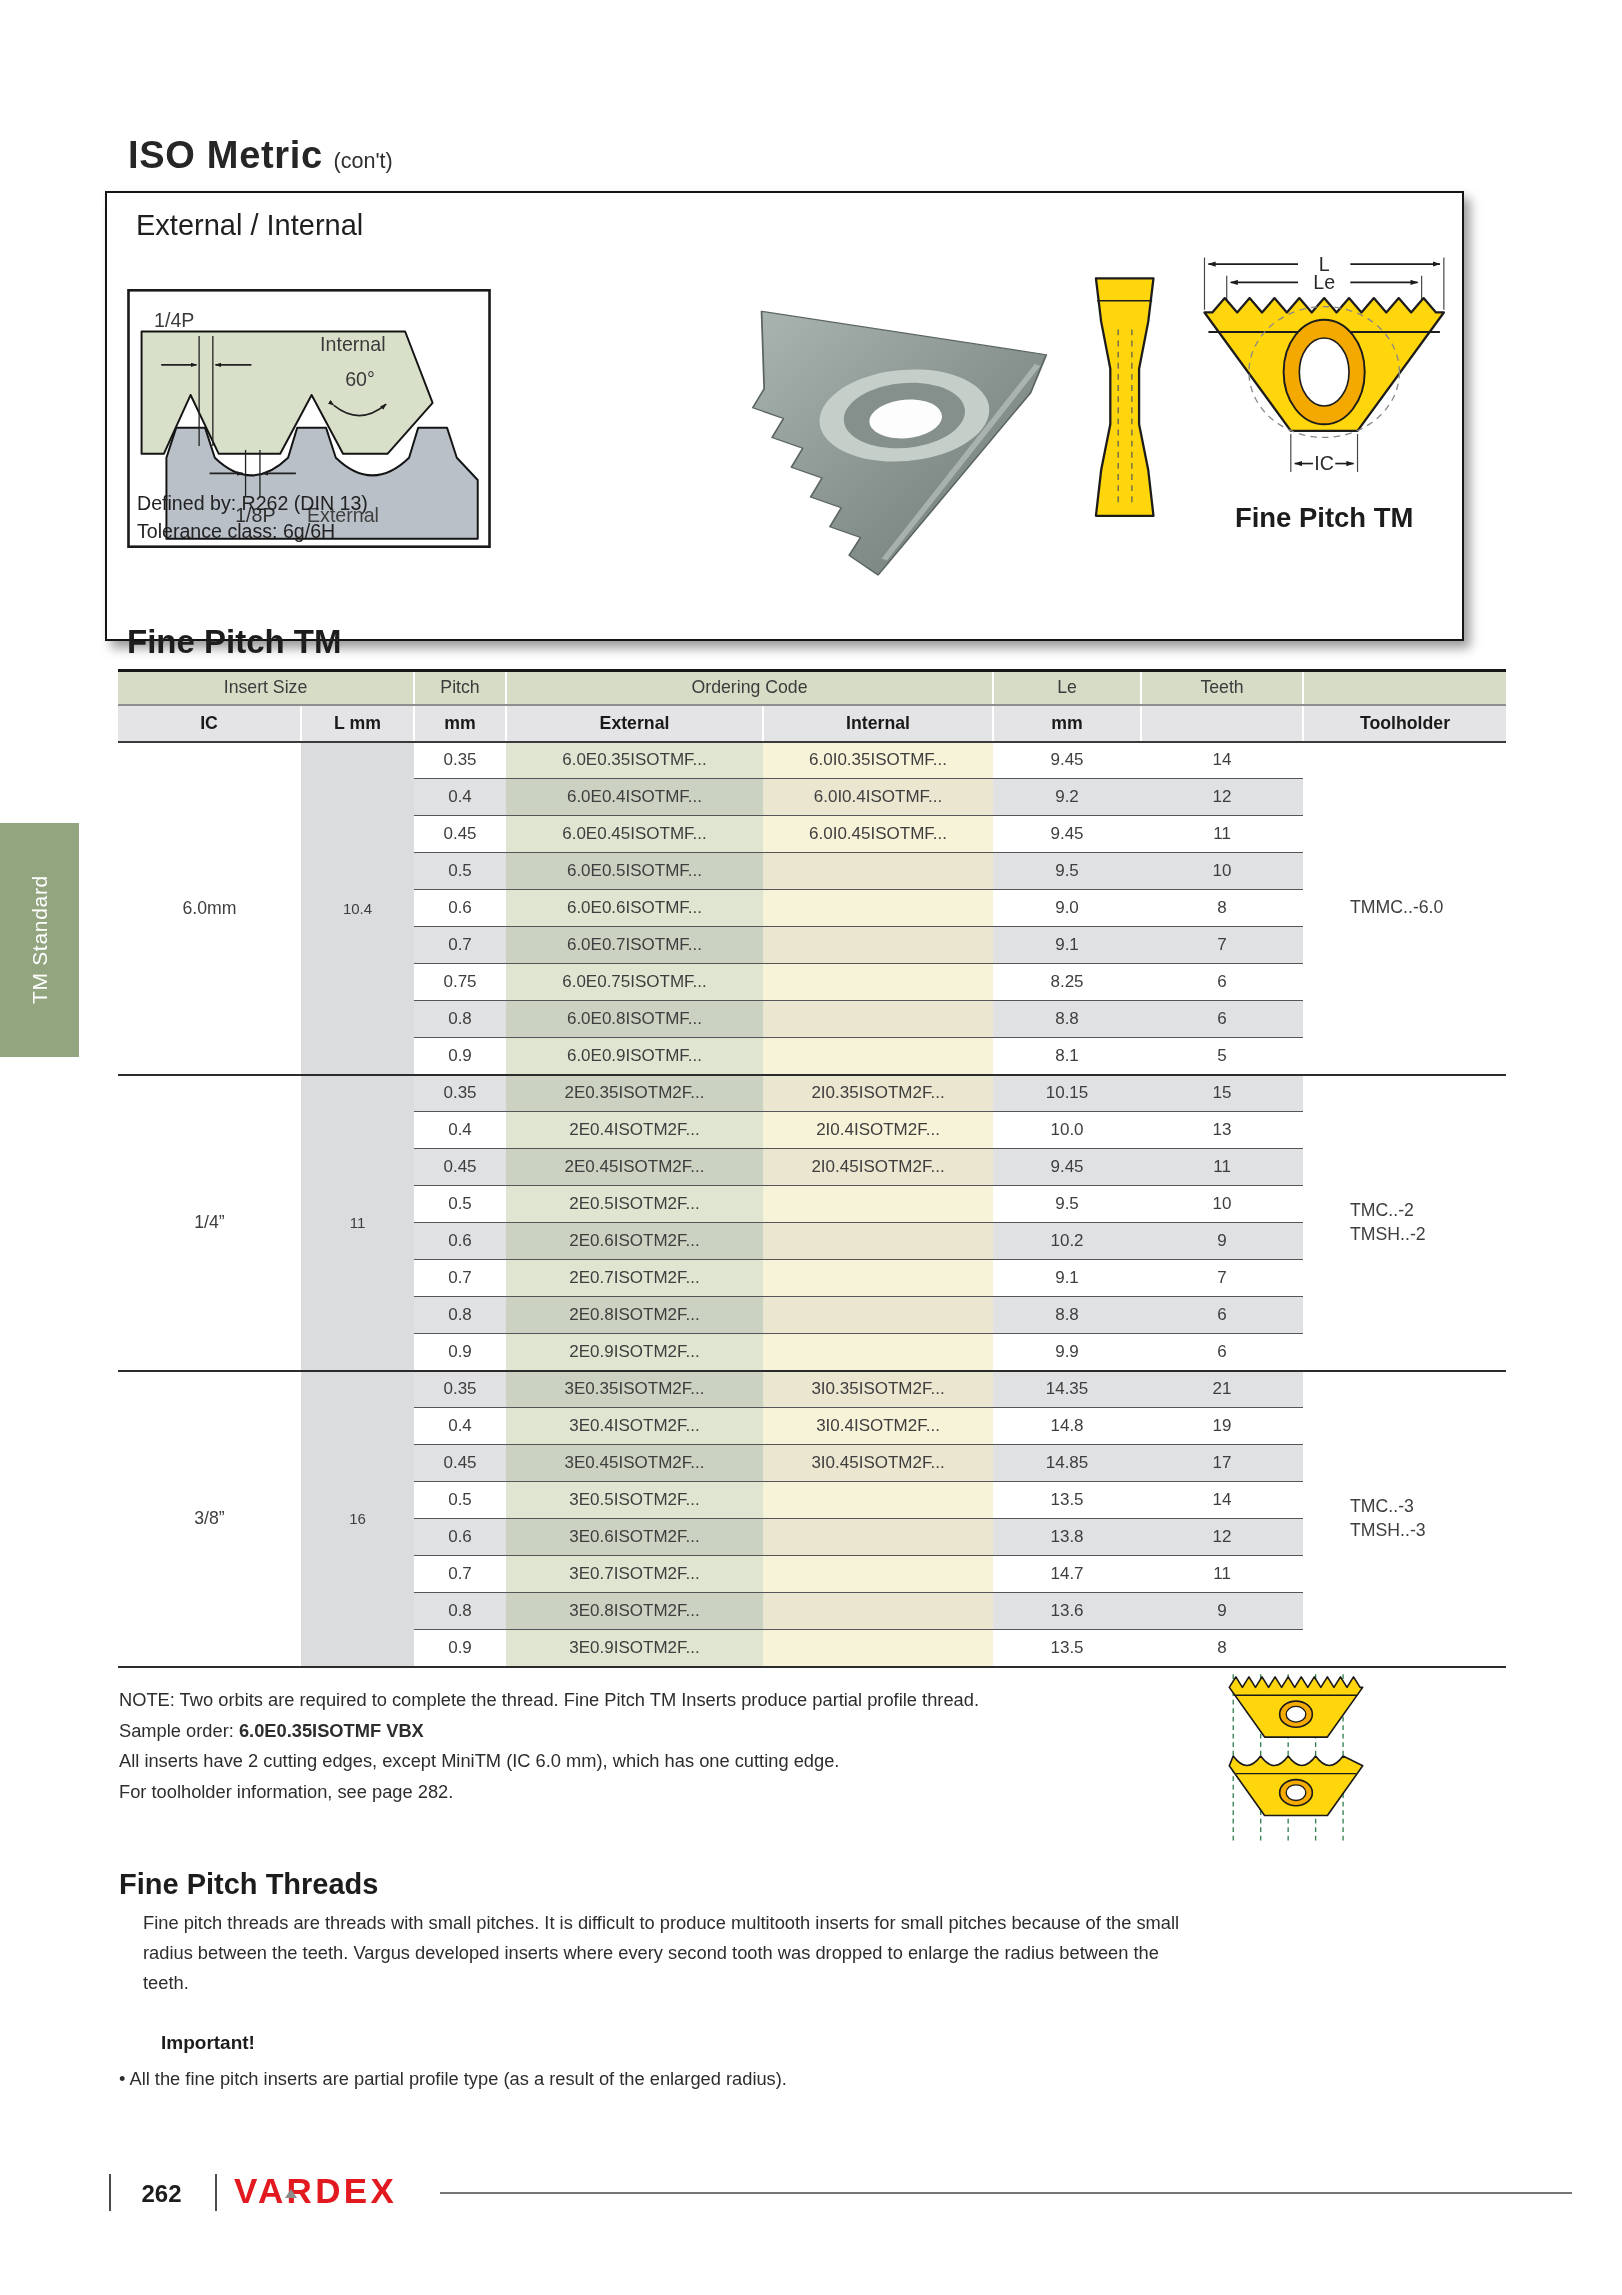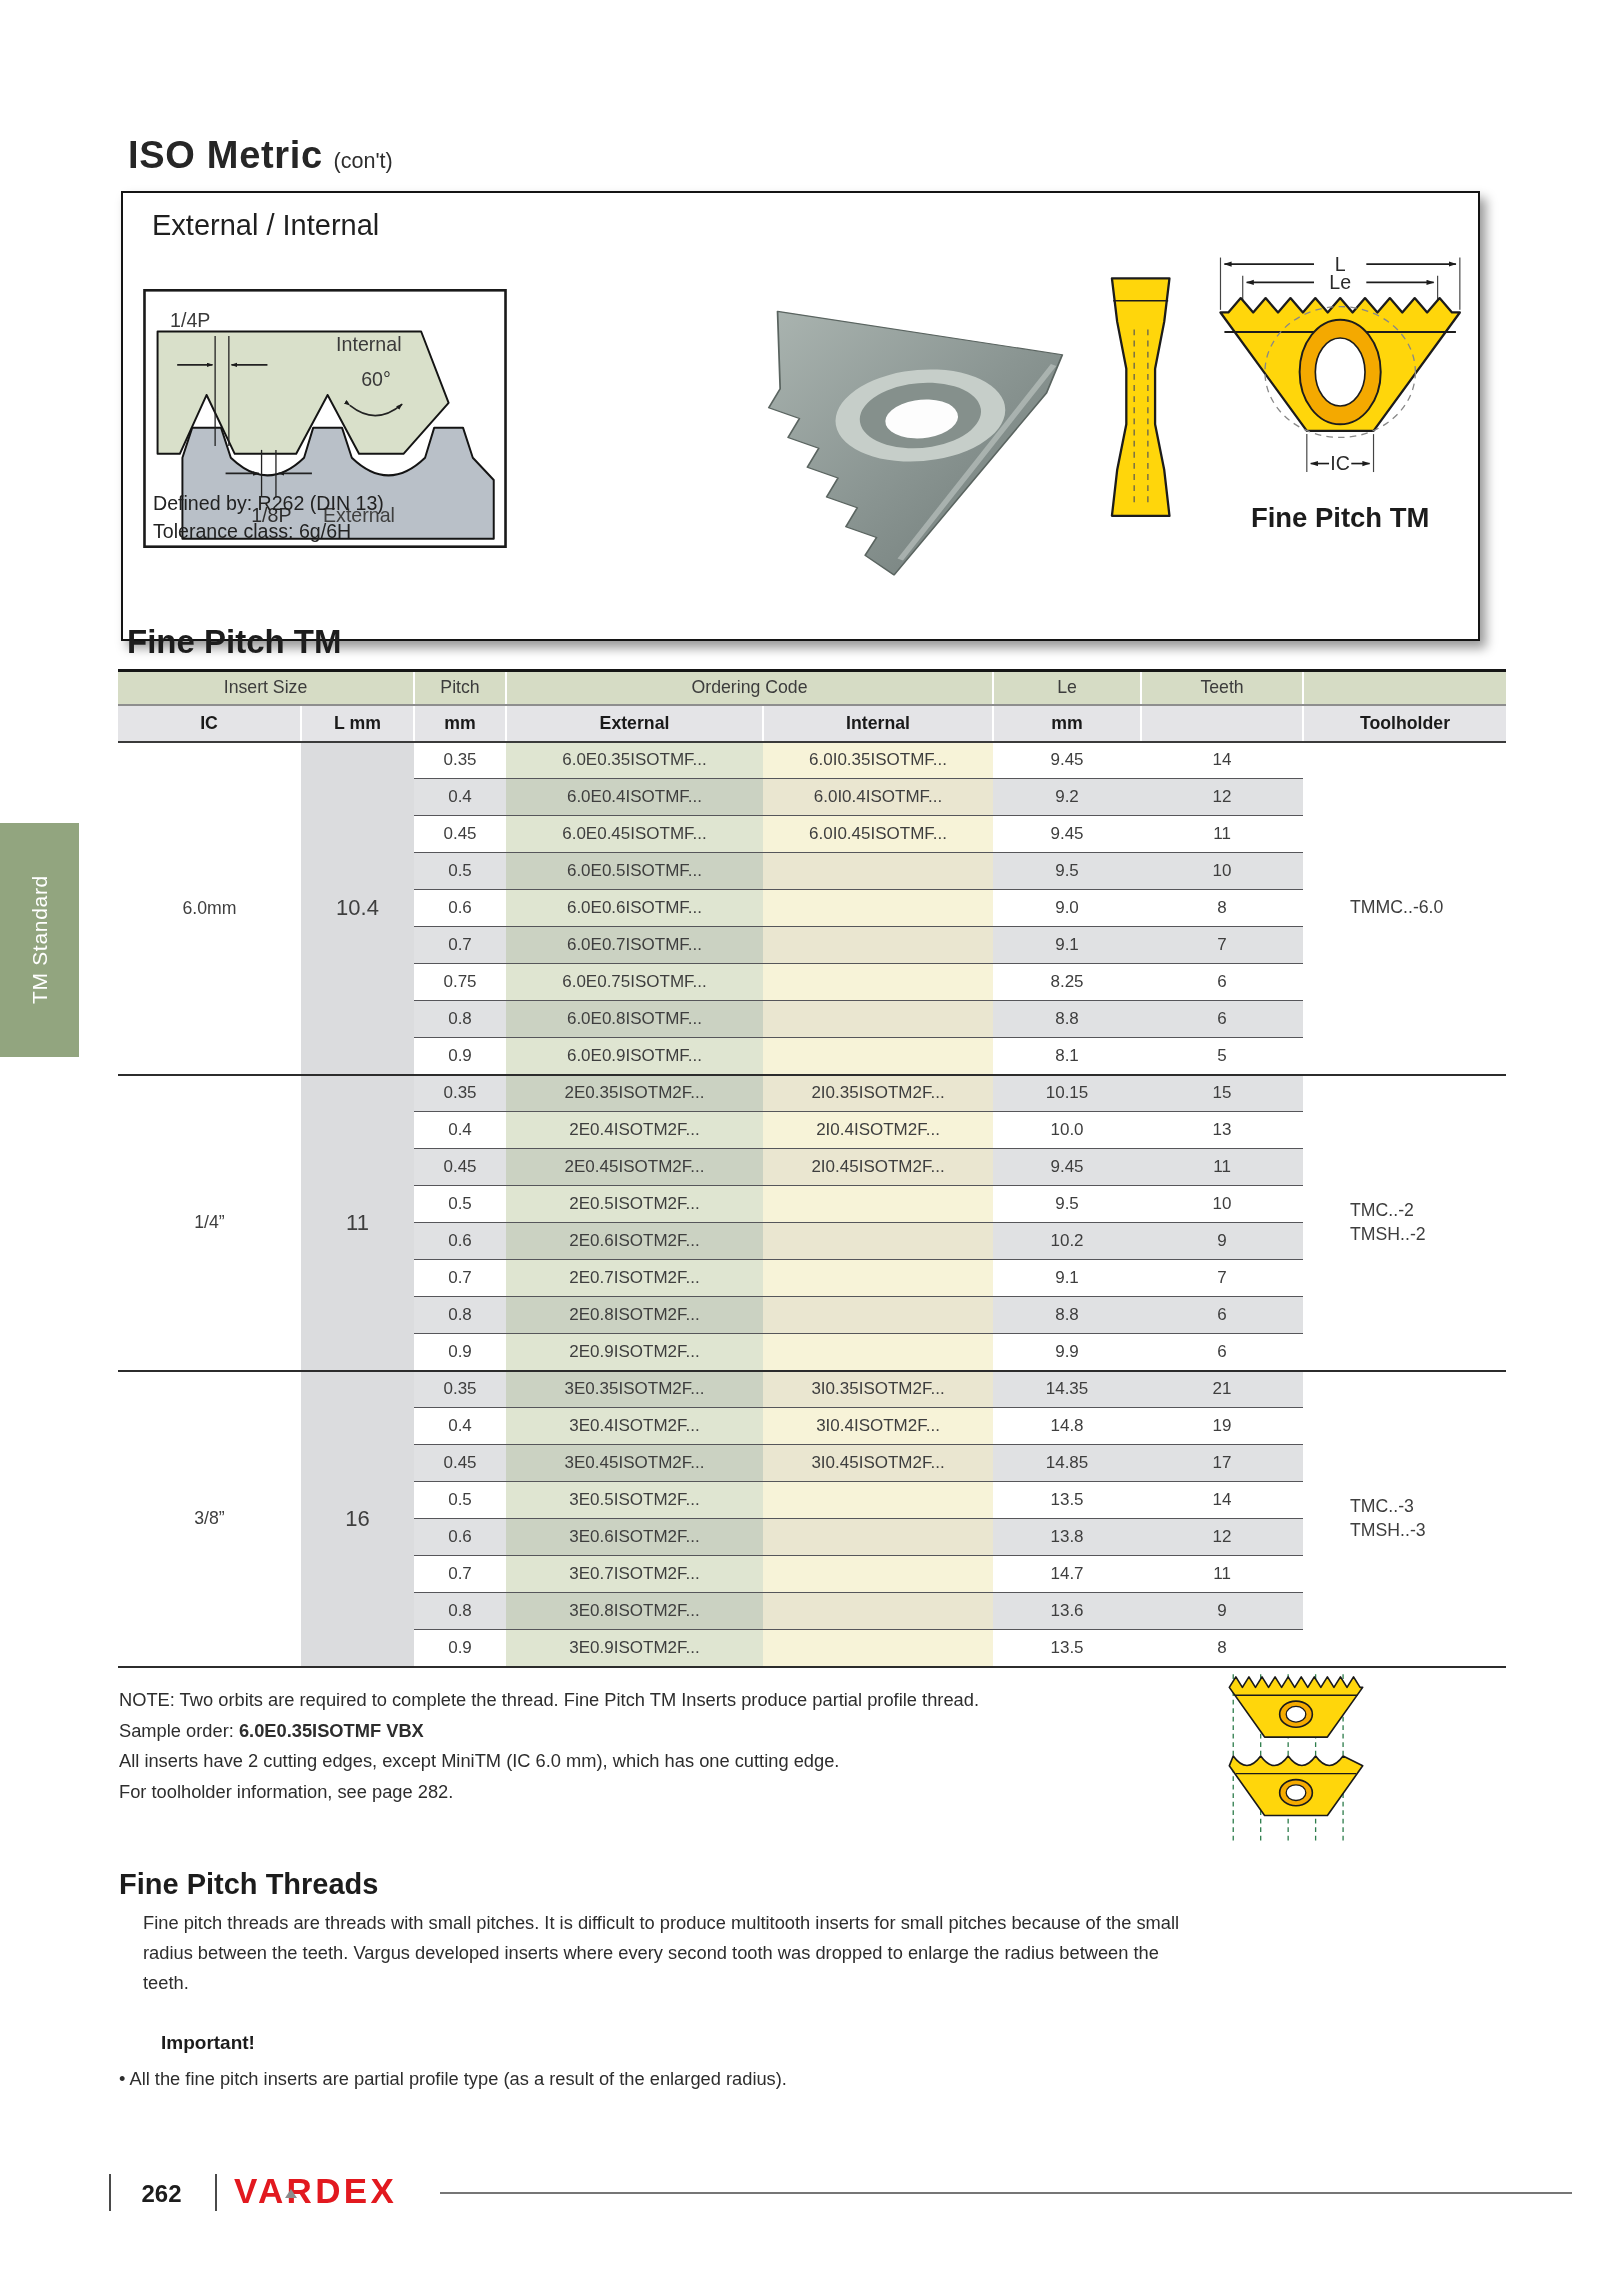--- a/index.html
+++ b/index.html
@@ -4,21 +4,21 @@
 <style>
   * { box-sizing: border-box; margin: 0; padding: 0; }
   body { margin:0; background:#ffffff; font-family:"Liberation Sans","DejaVu Sans",sans-serif; }
   .page { position:relative; width:1623px; height:2295px; background:#fff; overflow:hidden;border-radius:13px; }
 
   
   .page-title { position:absolute; left:128px; top:134px; font-size:38px; font-weight:bold; color:#262626; letter-spacing:0.7px; }
   .page-title .suffix { font-size:21.6px; font-weight:400; color:#2e2e2e; margin-left:10.5px; letter-spacing:0; }
 
   
-  .profile-box { position:absolute; left:121px; top:191px; width:1359px; height:450px; background:#fff;
+  .profile-box { position:absolute; left:105px; top:191px; width:1359px; height:450px; background:#fff;
                  border:2px solid #141414; box-shadow:5.9px 6.5px 10.5px rgba(0,0,0,0.40); }
   .profile-heading { position:absolute; left:29px; top:15.7px; font-size:29px; font-weight:400; color:#1f1f1f; }
   .defined-text { position:absolute; left:30px; top:296px; font-size:19.6px; color:#222; line-height:1.45; }
   .thread-svg { position:absolute; left:20px; top:96px; }
   .inserts-svg { position:absolute; left:599px; top:58px; }
 
   
   .sidebar-tab { position:absolute; left:0; top:823px; width:79px; height:234px; background:#92a57f;
                  display:flex; align-items:center; justify-content:center; }
   .sidebar-tab span { writing-mode:vertical-rl; transform:rotate(180deg); color:#fff; font-size:21px; letter-spacing:0.7px; }
@@ -34,21 +34,21 @@
   .tm-table tr.h2 td { height:37px; background:#e4e4e7; color:#1a1a1a; font-weight:bold; font-size:17.7px; border-bottom:2.6px solid #3a3a3a; }
   .tm-table tr.h1 td + td, .tm-table tr.h2 td + td { border-left:2px solid #fff; }
   .tm-table tbody td { height:37px; }
   .tm-table td.w { background:#ffffff; }
   .tm-table td.g { background:#e0e1e3; }
   .tm-table td.c-ext.w { background:#dfe5d1; }
   .tm-table td.c-ext.g { background:#cbd2c2; }
   .tm-table td.c-int.w { background:#f7f3d8;text-align:center; }
   .tm-table td.c-int.g { background:#eae6d0; }
   .tm-table td.ic-cell { background:#fff; font-size:17.7px; }
-  .tm-table td.l-cell { background:#dbdcde; font-size:22px;margin-top:36px; }
+  .tm-table td.l-cell { background:#dbdcde; font-size:15px;margin-top:36px; }
   .tm-table td.tool-cell { background:#fff; text-align:left; padding-left:47px; font-size:17.7px; line-height:1.35; }
   .tm-table td.rl { border-top:1.3px solid #56565a; }
   .tm-table tr.gs td { border-top:2.6px solid #2c2c2c; }
 
   
   .notes { position:absolute; left:119px; top:1685px; font-size:18.3px; color:#2d2d2d; line-height:1.68; }
   .notes .bold { font-weight:bold; }
   .traps-svg { position:absolute; left:1224px; top:1673px; }
 
   

